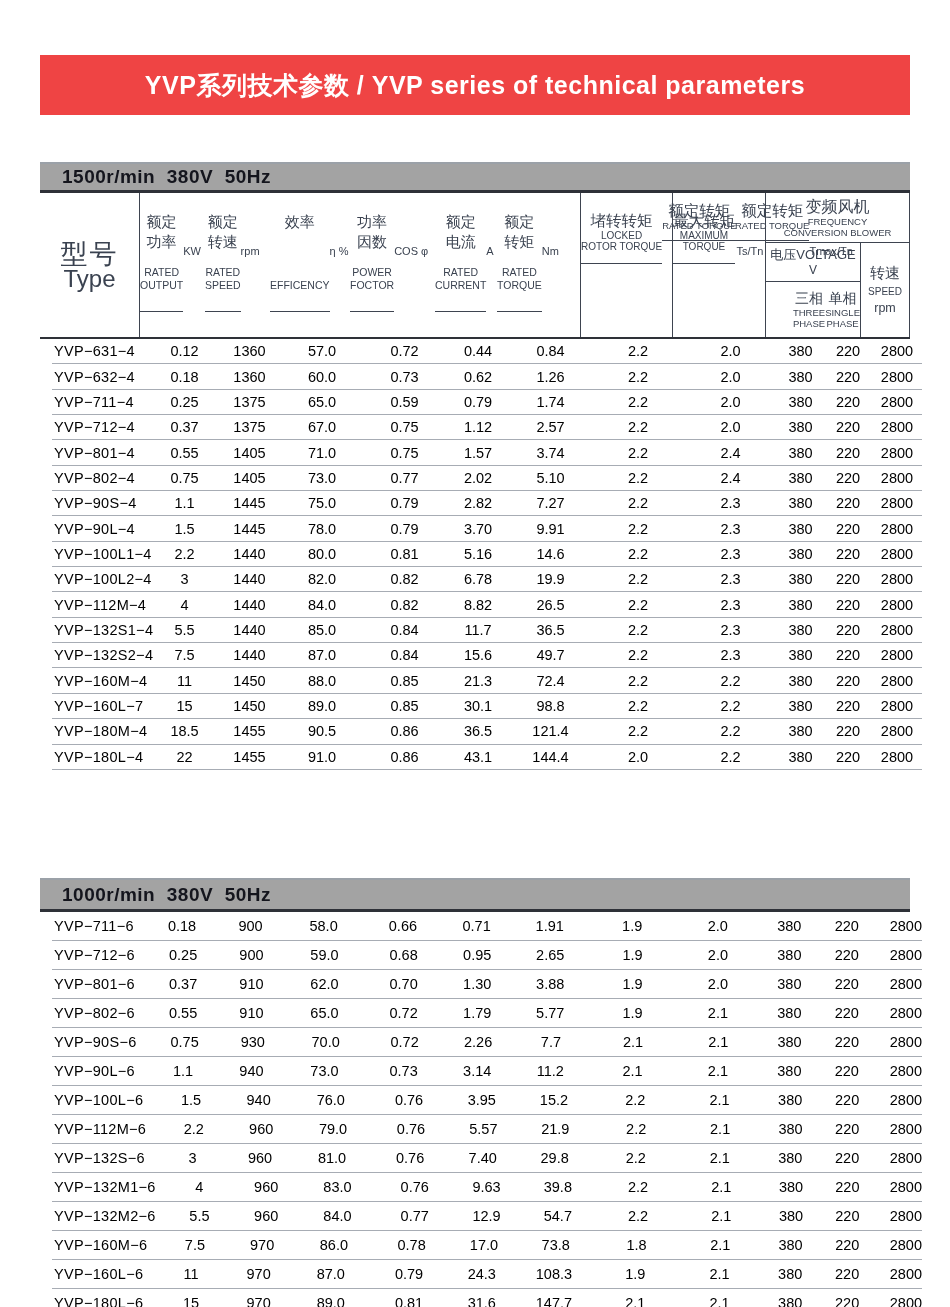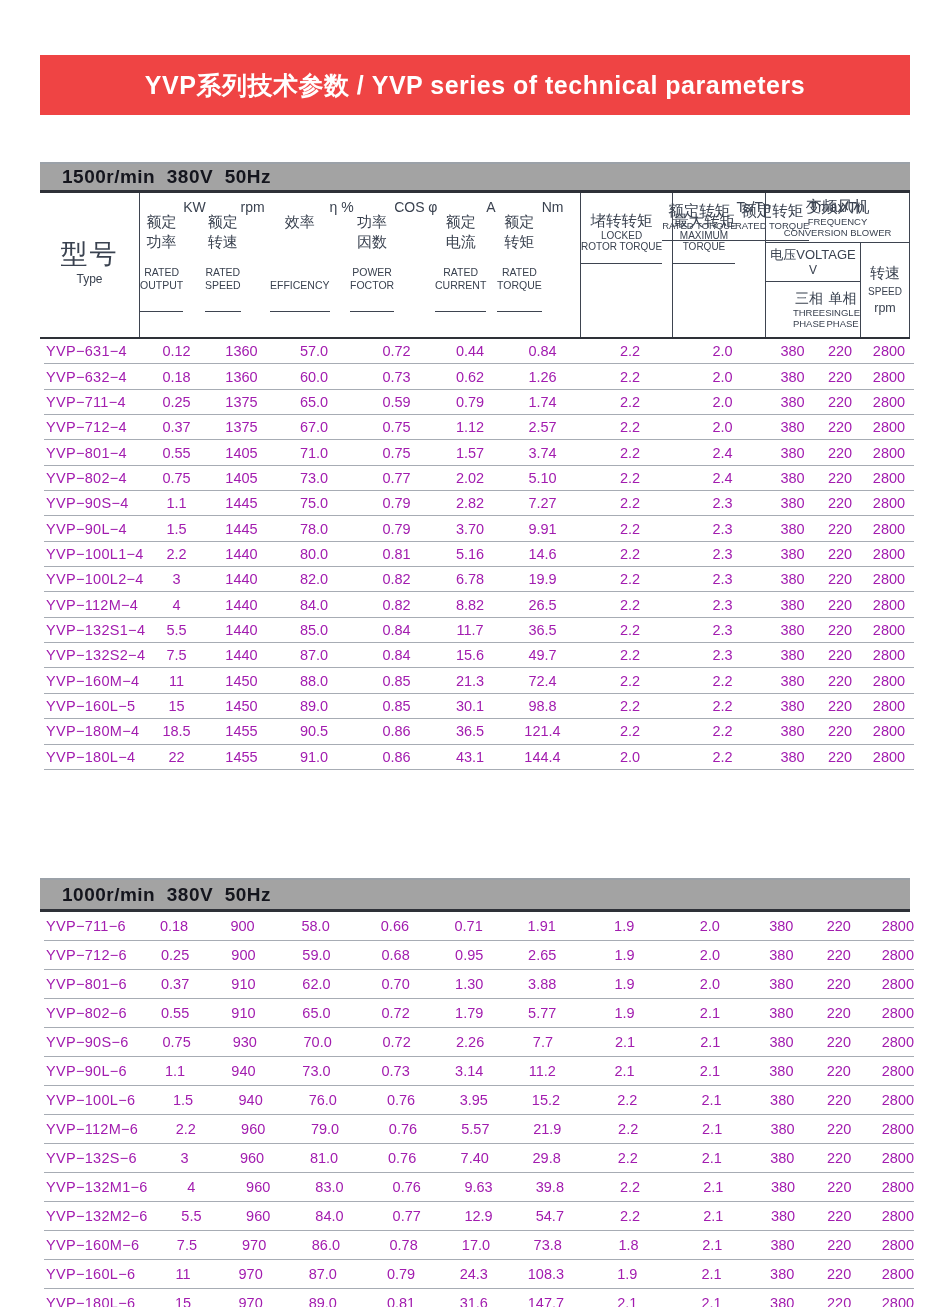--- a/index.html
+++ b/index.html
@@ -23,25 +23,25 @@
   }
   .caption-bar span{font-weight:bold;font-size:19px;color:#14151d;padding-left:22px;letter-spacing:.5px;white-space:pre;}
   
   .thead{
     position:absolute;left:40px;top:193px;width:870px;height:146px;box-sizing:border-box;
     border-bottom:2px solid var(--thick);display:flex;color:var(--txt);
   }
   .hcol{box-sizing:border-box;display:flex;align-items:stretch;}
   .type-col{width:100px;border-right:1px solid var(--line);display:flex;flex-direction:column;align-items:center;justify-content:center;}
   .type-zh{font-size:27px;letter-spacing:2px;line-height:28px;}
-  .type-en{font-size:12px;line-height:22px;}
+  .type-en{font-size:24px;line-height:22px;}
   .simple-col .hname{height:118px;border-bottom:1px solid var(--line);display:flex;flex-direction:column;align-items:center;justify-content:center;}
   .hzh{height:42px;display:flex;flex-direction:column;align-items:center;justify-content:flex-start;font-size:15px;line-height:20px;white-space:nowrap;}
   .hen{height:26px;margin-top:12px;display:flex;flex-direction:column;align-items:center;justify-content:flex-end;font-size:10.5px;line-height:13px;white-space:nowrap;}
-  .hunit{height:27px;display:flex;align-items:center;justify-content:center;font-size:14px;white-space:nowrap;}
+  .hunit{height:27px;display:flex;align-items:center;justify-content:center;font-size:11px;white-space:nowrap;margin-top:44px;}
   .ratio-col{border-left:1px solid var(--line);}
   .rtop{height:70px;border-bottom:1px solid var(--line);display:flex;flex-direction:column;align-items:center;justify-content:center;}
   .rtop .zh{font-size:15.5px;line-height:19px;white-space:nowrap;margin-top:6px;}
   .rtop .en{font-size:10px;line-height:11px;white-space:nowrap;}
   .rmid{height:47px;border-bottom:1px solid var(--line);display:flex;flex-direction:column;align-items:center;justify-content:center;}
   .rmid .zh{font-size:15.5px;line-height:18px;white-space:nowrap;}
   .rmid .en{font-size:9.5px;line-height:11px;white-space:nowrap;}
   
   .blower{width:145px;border-left:1px solid var(--line);border-right:1px solid var(--line);display:flex;flex-direction:column;box-sizing:border-box;}
   .btitle{height:49px;border-bottom:1px solid var(--line);display:flex;flex-direction:column;align-items:center;justify-content:center;}
@@ -54,21 +54,21 @@
   .bvolt .l2{font-size:12px;line-height:14px;}
   .bphases{flex:1;display:flex;align-items:center;justify-content:flex-end;}
   .phase{display:flex;flex-direction:column;align-items:center;}
   .phase .zh{font-size:14px;line-height:17px;white-space:nowrap;}
   .phase .en{font-size:9.5px;line-height:11px;white-space:nowrap;}
   .bright{flex:1;display:flex;flex-direction:column;align-items:center;justify-content:center;gap:5px;}
   .bright .zh{font-size:15px;line-height:16px;}
   .bright .en{font-size:10px;line-height:11px;}
   .bright .unit{font-size:12.5px;line-height:13px;}
   
-  .rows{position:absolute;left:44px;width:870px;color:#a21caf;}
+  .rows{position:absolute;left:52px;width:870px;color:#000000;}
   .data-row{display:flex;align-items:center;border-bottom:1px solid var(--sep);box-sizing:border-box;}
   .t1 .data-row{height:25.35px;}
   .t2 .data-row{height:29px;gap:28px;}
   .cell{box-sizing:border-box;font-size:14.5px;text-align:center;white-space:nowrap;}
   .c0{width:100px;text-align:left;padding-left:2px;letter-spacing:.3px;}
   .c1{width:65px;} .c2{width:65px;} .c3{width:80px;} .c4{width:85px;} .c5{width:62px;}
   .c6{width:83px;} .c7{width:92px;} .c8{width:93px;} .c9{width:47px;} .c10{width:48px;} .c11{width:50px;}
   .w1{width:65px;} .w2{width:65px;} .w3{width:80px;} .w4{width:85px;} .w5{width:62px;} .w6{width:83px;}
   .w7{width:92px;} .w8{width:93px;}
 </style>
@@ -418,21 +418,21 @@
         <div class="cell c4">0.85</div>
         <div class="cell c5">21.3</div>
         <div class="cell c6">72.4</div>
         <div class="cell c7">2.2</div>
         <div class="cell c8">2.2</div>
         <div class="cell c9">380</div>
         <div class="cell c10">220</div>
         <div class="cell c11">2800</div>
       </div>
       <div class="data-row">
-        <div class="cell c0">YVP−160L−5</div>
+        <div class="cell c0">YVP−160L−7</div>
         <div class="cell c1">15</div>
         <div class="cell c2">1450</div>
         <div class="cell c3">89.0</div>
         <div class="cell c4">0.85</div>
         <div class="cell c5">30.1</div>
         <div class="cell c6">98.8</div>
         <div class="cell c7">2.2</div>
         <div class="cell c8">2.2</div>
         <div class="cell c9">380</div>
         <div class="cell c10">220</div>

